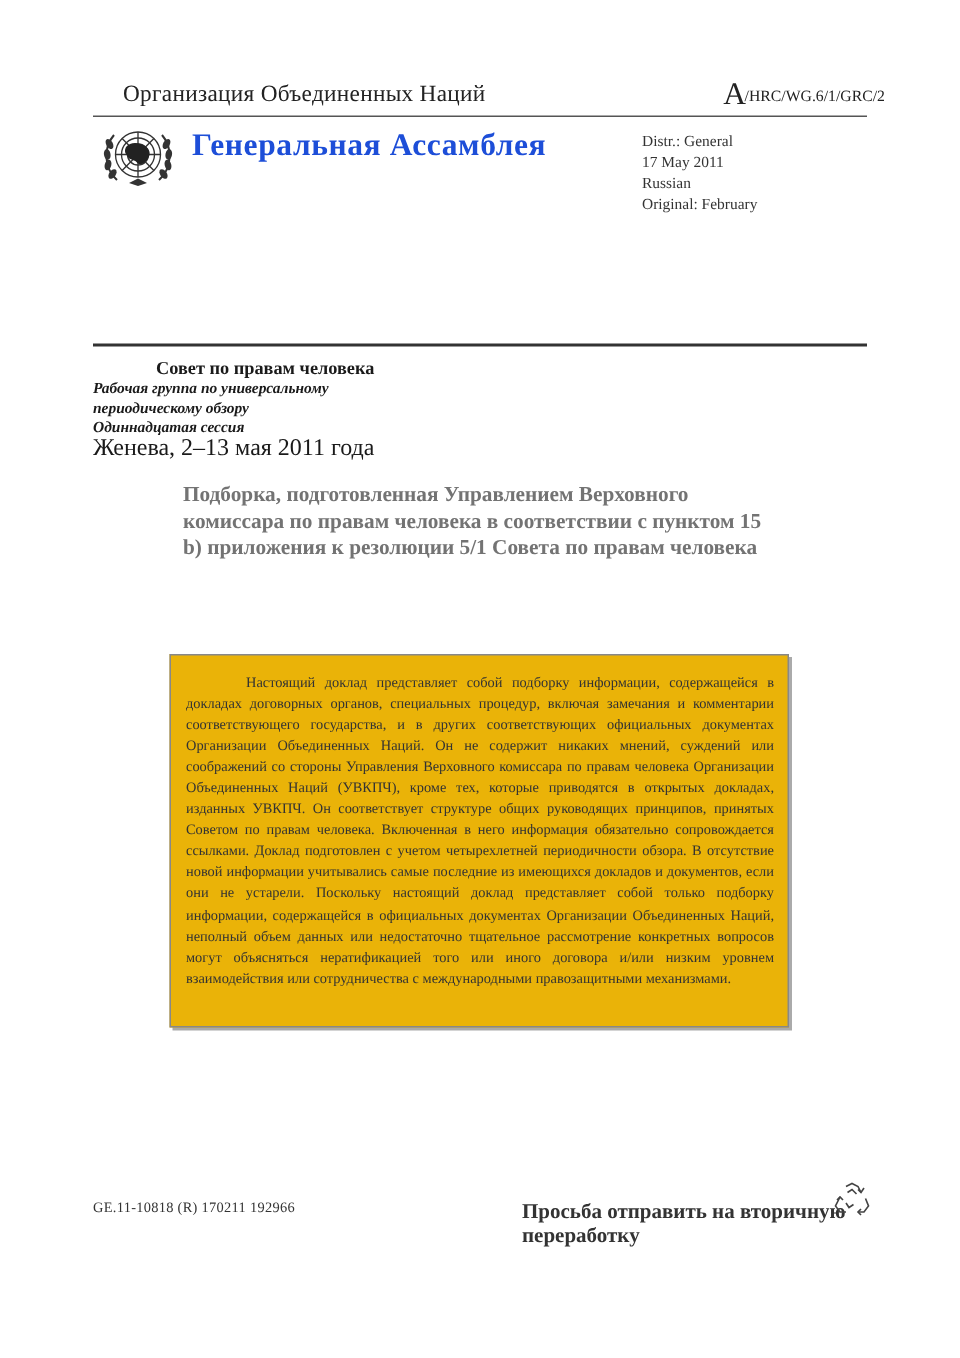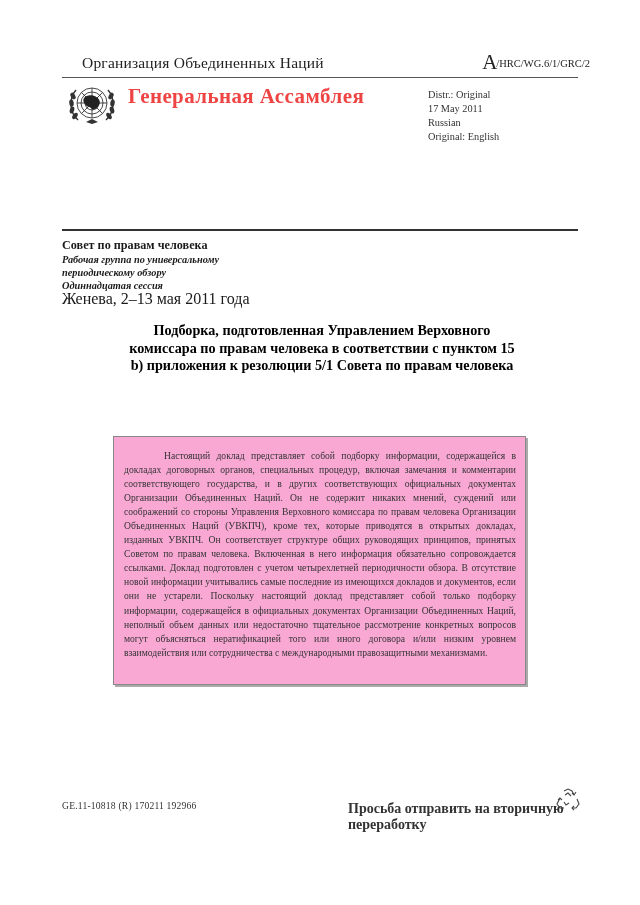--- a/index.html
+++ b/index.html
@@ -41,21 +41,21 @@
     }
     .logo {
       left: 66px; top: 80px;
       width: 52px; height: 48px;
     }
     .assembly {
       left: 128px; top: 84px;
       font-size: 21px;
       font-weight: bold;
       letter-spacing: 0.4px;
-      color: #ef4444;
+      color: #1d4ed8;
     }
     .distr {
       left: 428px; top: 88px;
       font-size: 10.3px;
       line-height: 14px;
       color: #333;
     }
     .rule-mid {
       left: 62px; top: 229px;
       width: 516px; height: 0;
@@ -66,58 +66,58 @@
     .council {
       left: 62px; top: 238px;
       font-size: 11.5px;
       line-height: 14px;
       color: #1a1a1a;
     }
     .council .c-title {
       font-weight: bold;
       font-size: 12.2px;
       margin-bottom: 1px;
+      text-align: right;
     }
     .council .c-sub {
       font-weight: bold;
       font-size: 10.3px;
       line-height: 13px;
       font-style: italic;
     }
     .council .c-place {
       font-size: 16px;
       line-height: 13px;
       font-family: Liberation Serif, serif;
     }
 
     
     .doc-title {
       left: 122px; top: 322px;
       width: 400px;
       font-size: 14.2px;
       font-weight: bold;
       line-height: 17.5px;
-      color: #000000;
-      text-align: center;
+      color: #737373;
     }
     .country {
       left: 122px; top: 404px;
       font-size: 14.2px;
       font-weight: bold;
       color: #1a1a1a;
       margin-top: 36px;
     }
 
     
     .summary-box {
       left: 113px; top: 436px;
       width: 411px; height: 247px;
       border: 1px solid #888;
       box-shadow: 2px 2px 0 #aaa;
-      background: #f9a8d4;
+      background: #eab308;
     }
     .summary-text {
       position: absolute;
       left: 10px; top: 12px;
       width: 392px;
       font-size: 9.6px;
       line-height: 14.05px;
       text-align: justify;
       text-indent: 40px;
       color: #333;
@@ -182,24 +182,24 @@
     </g>
     <g fill="#222">
       <path d="M18 18 C21 14 27 15 30 17 C33 18 35 22 33 25 C31 29 27 31 25 28 C23 26 20 27 19 24 C17 22 17 20 18 18 Z"></path>
     </g>
   </svg>
 </div>
 
 <div class="abs assembly">Генеральная Ассамблея</div>
 
 <div class="abs distr">
-  <div>Distr.: Original</div>
+  <div>Distr.: General</div>
   <div>17 May 2011</div>
   <div>Russian</div>
-  <div>Original: English</div>
+  <div>Original: February</div>
 </div>
 
 <div class="abs rule-mid"></div>
 
 <div class="abs council">
   <div class="c-title">Совет по правам человека</div>
   <div class="c-sub">Рабочая группа по универсальному</div>
   <div class="c-sub">периодическому обзору</div>
   <div class="c-sub">Одиннадцатая сессия</div>
   <div class="c-place">Женева, 2–13 мая 2011 года</div>

